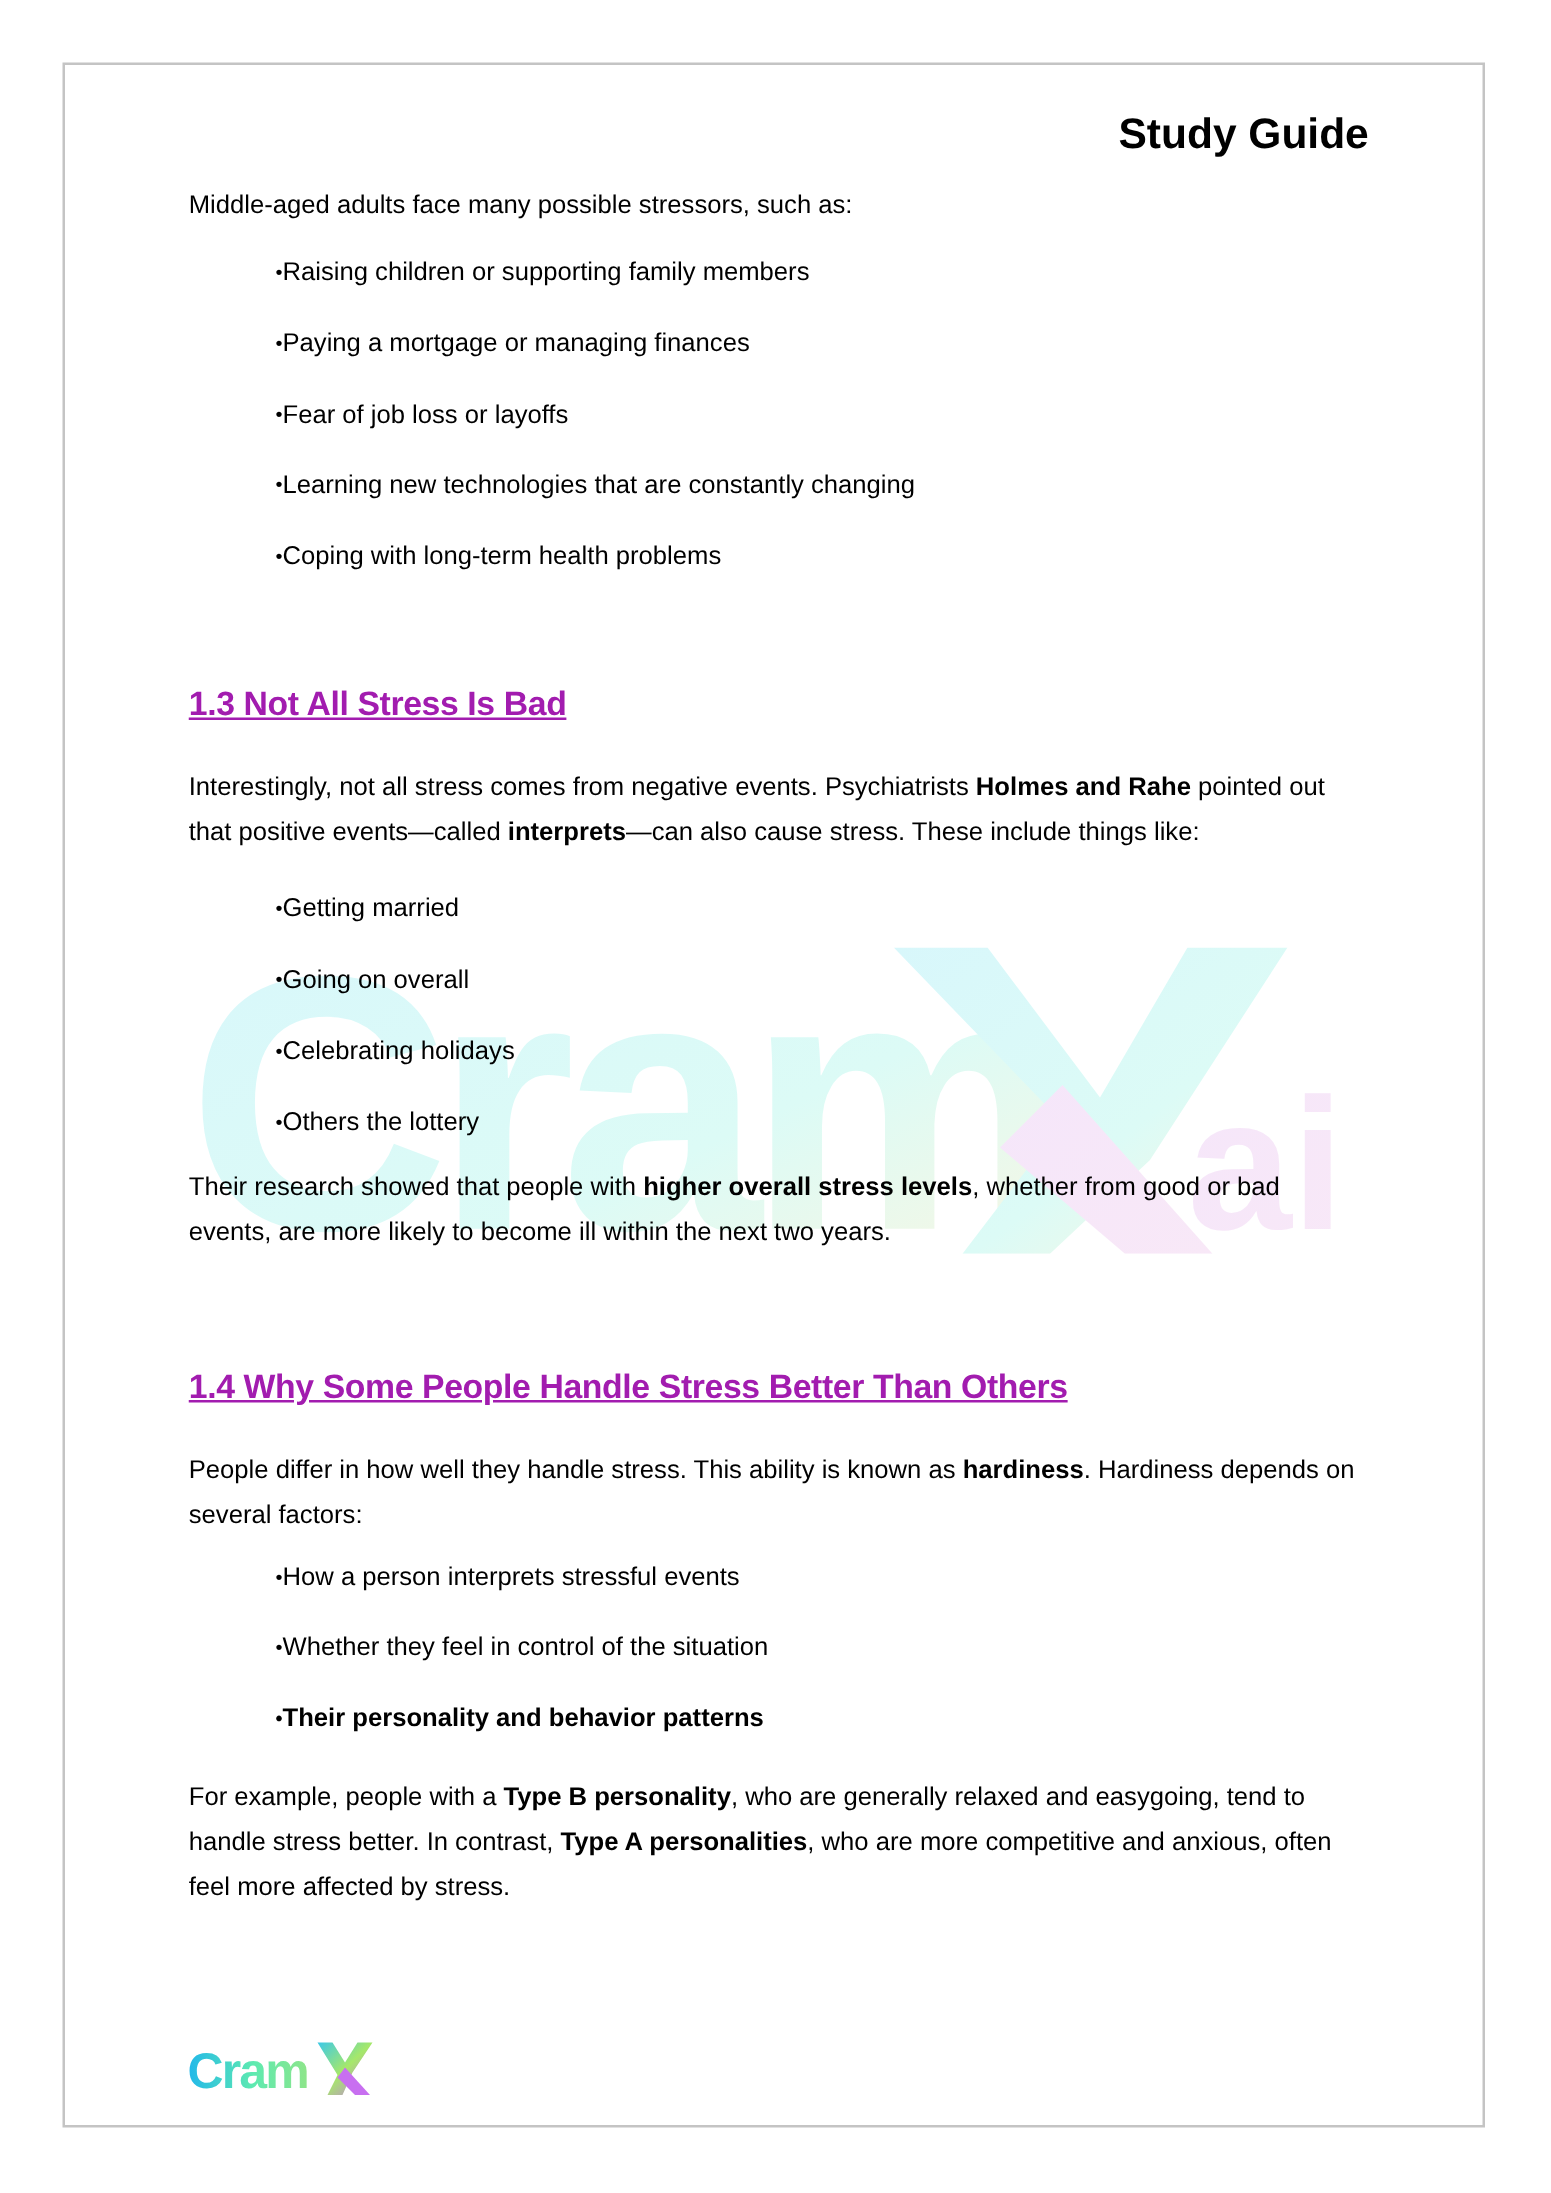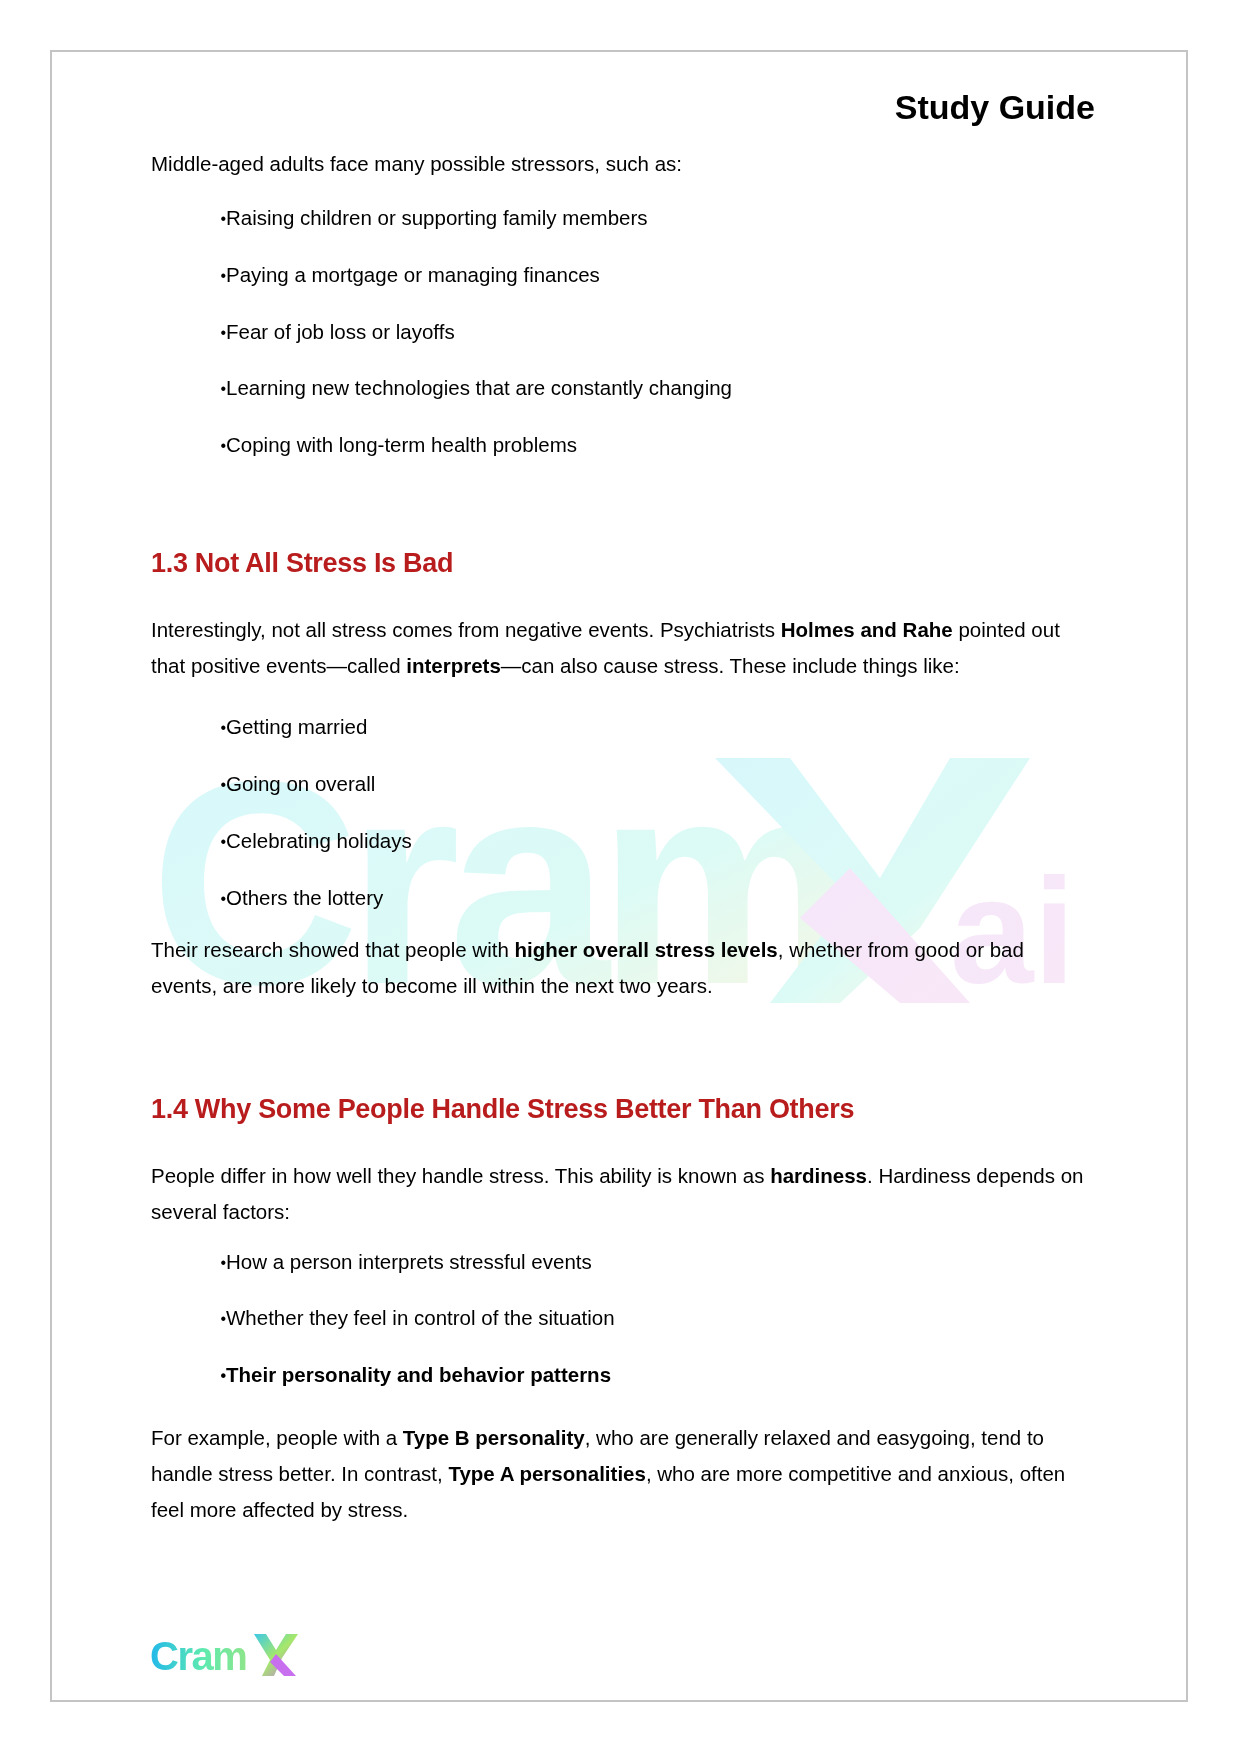--- a/index.html
+++ b/index.html
@@ -2,21 +2,21 @@
 <html><head>
 <meta charset="utf-8">
 <style>
   html, body { margin:0; padding:0; background:#ffffff; }
   body { width:1241px; height:1754px; position:relative; overflow:hidden; font-family:"Liberation Sans", sans-serif; color:#000; }
   .page-border { position:absolute; left:50px; top:50px; width:1138px; height:1652px; border:2px solid #c4c4c4; box-sizing:border-box; }
   .title { position:absolute; right:146px; top:88px; font-size:34px; font-weight:bold; font-family:"Liberation Sans", sans-serif; }
   .p { position:absolute; left:151px; width:940px; font-size:20.5px; line-height:36px; }
   .li { position:absolute; left:190px; font-size:20.5px; line-height:28px; white-space:nowrap;text-align:right; }
   .li .bullet { display:inline-block; width:36px; font-size:16px; vertical-align:1px; }
-  .h2 { position:absolute; left:151px; font-size:27px; font-weight:bold; color:#b91c1c; font-family:"Liberation Sans", sans-serif; letter-spacing:-0.3px; }
+  .h2 { position:absolute; left:151px; font-size:27px; font-weight:bold; color:#a21caf; font-family:"Liberation Sans", sans-serif; letter-spacing:-0.3px;text-decoration:underline; }
   b { font-weight:bold; }
   .watermark { position:absolute; left:150px; top:758px; width:950px; height:245px; pointer-events:none; }
   .content { position:relative; z-index:2; }
   .logo { position:absolute; left:150px; top:1628px; width:150px; height:52px; }
 </style>
 </head>
 <body>
 
 <div class="page-border"></div>
 

